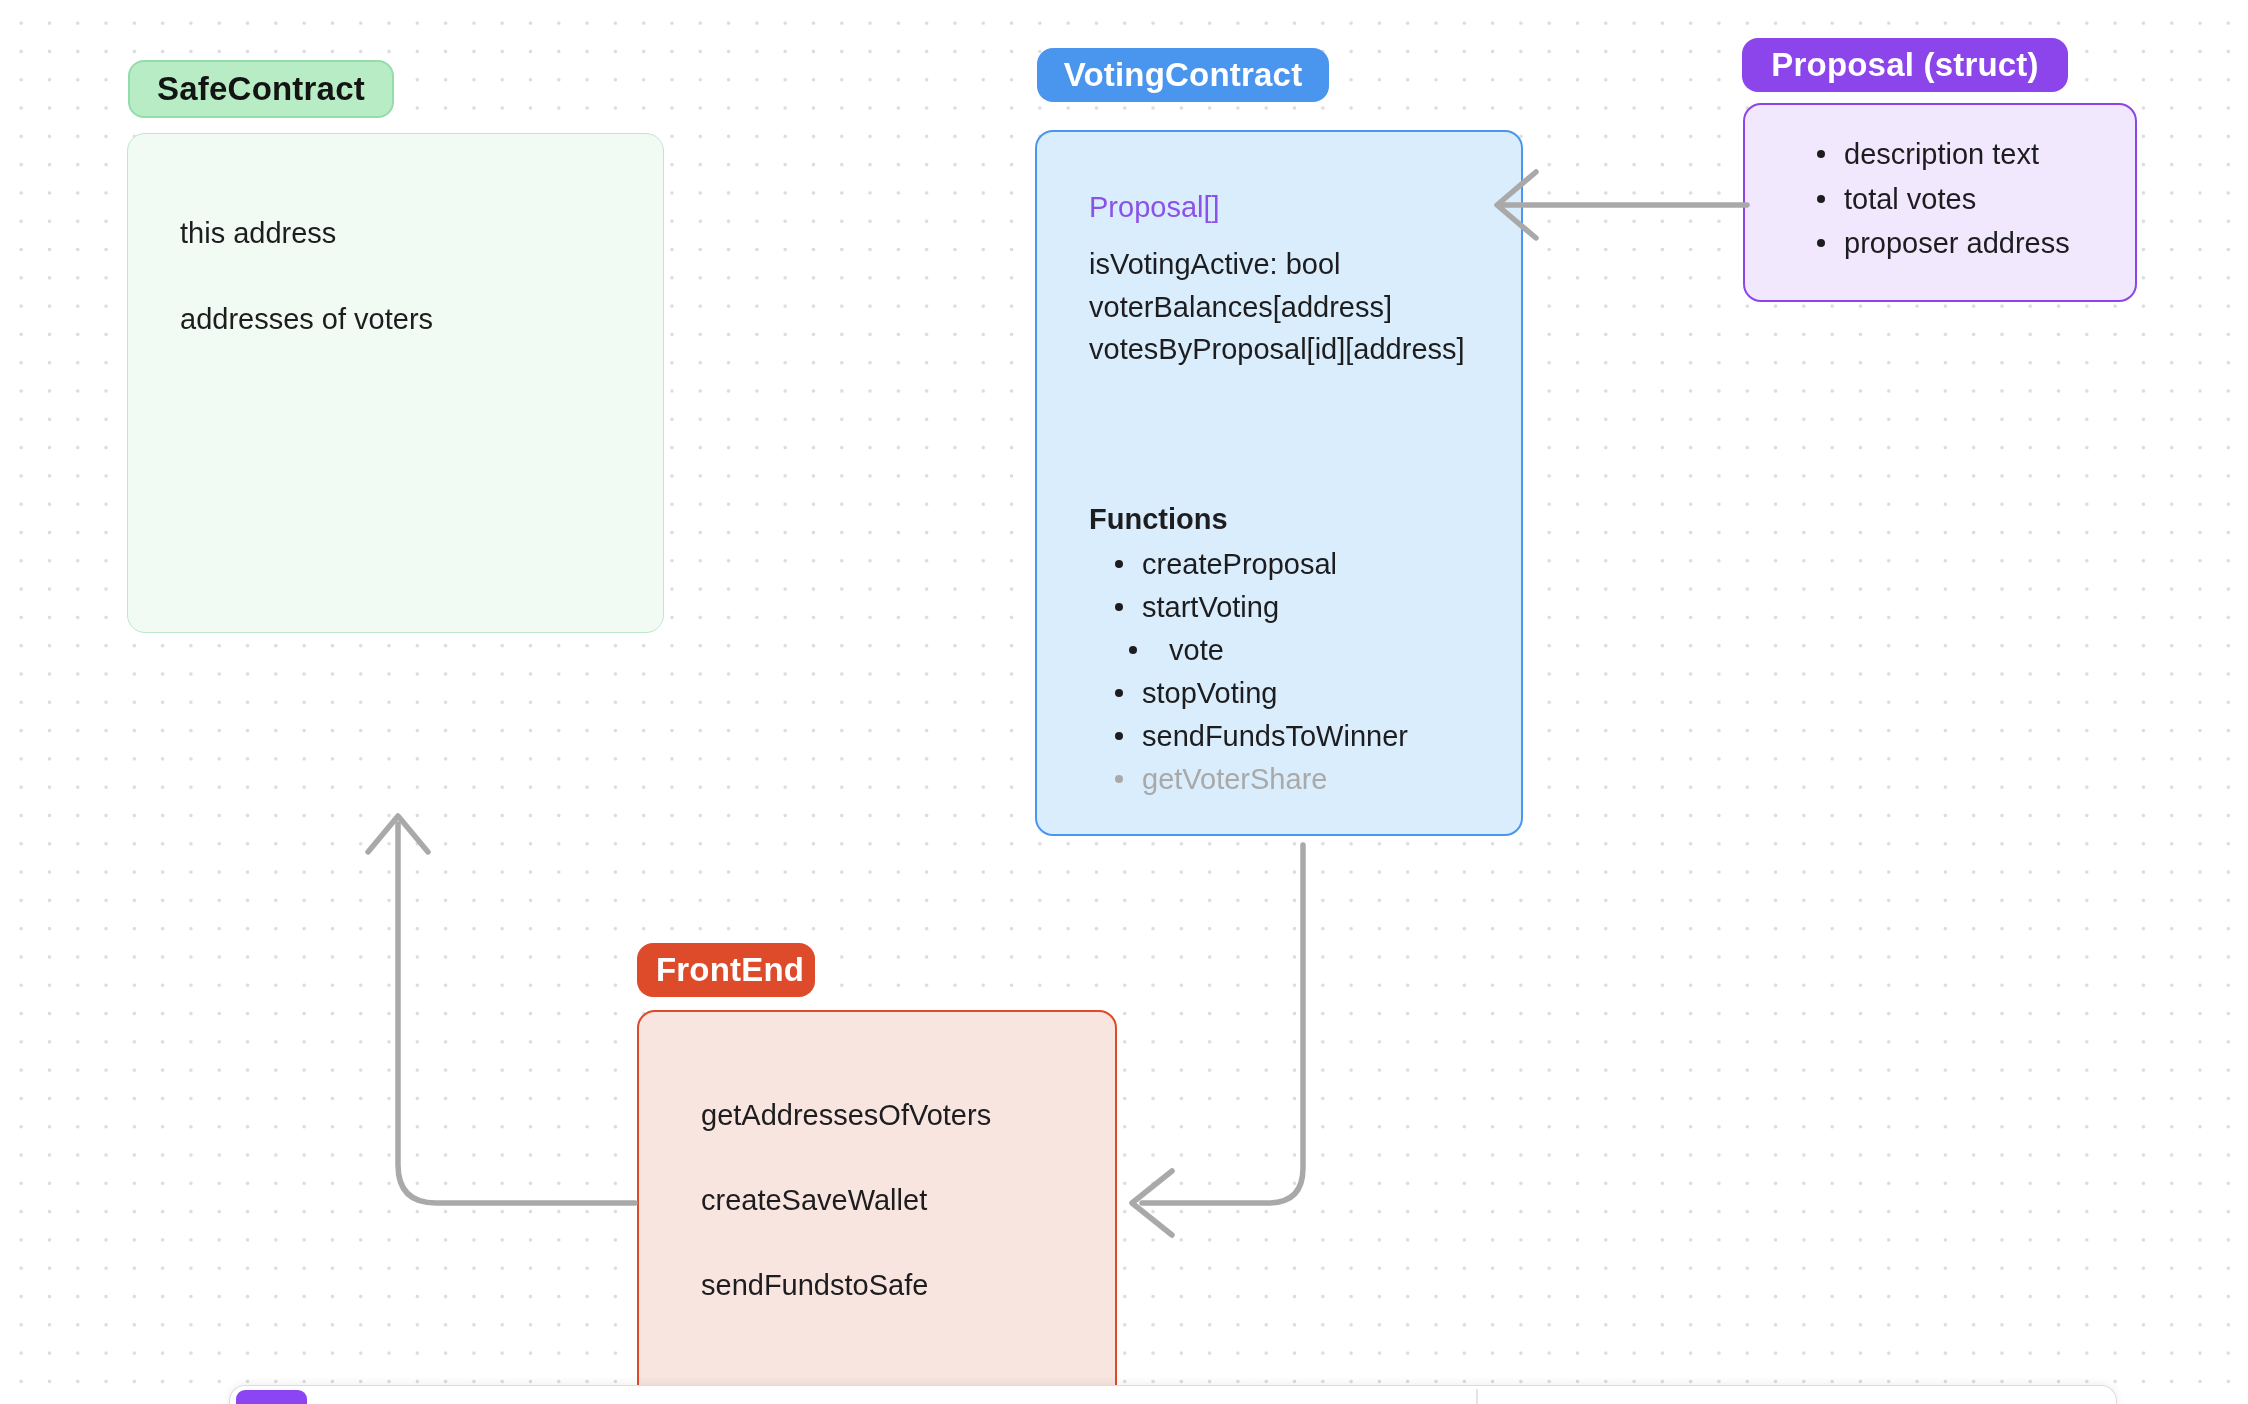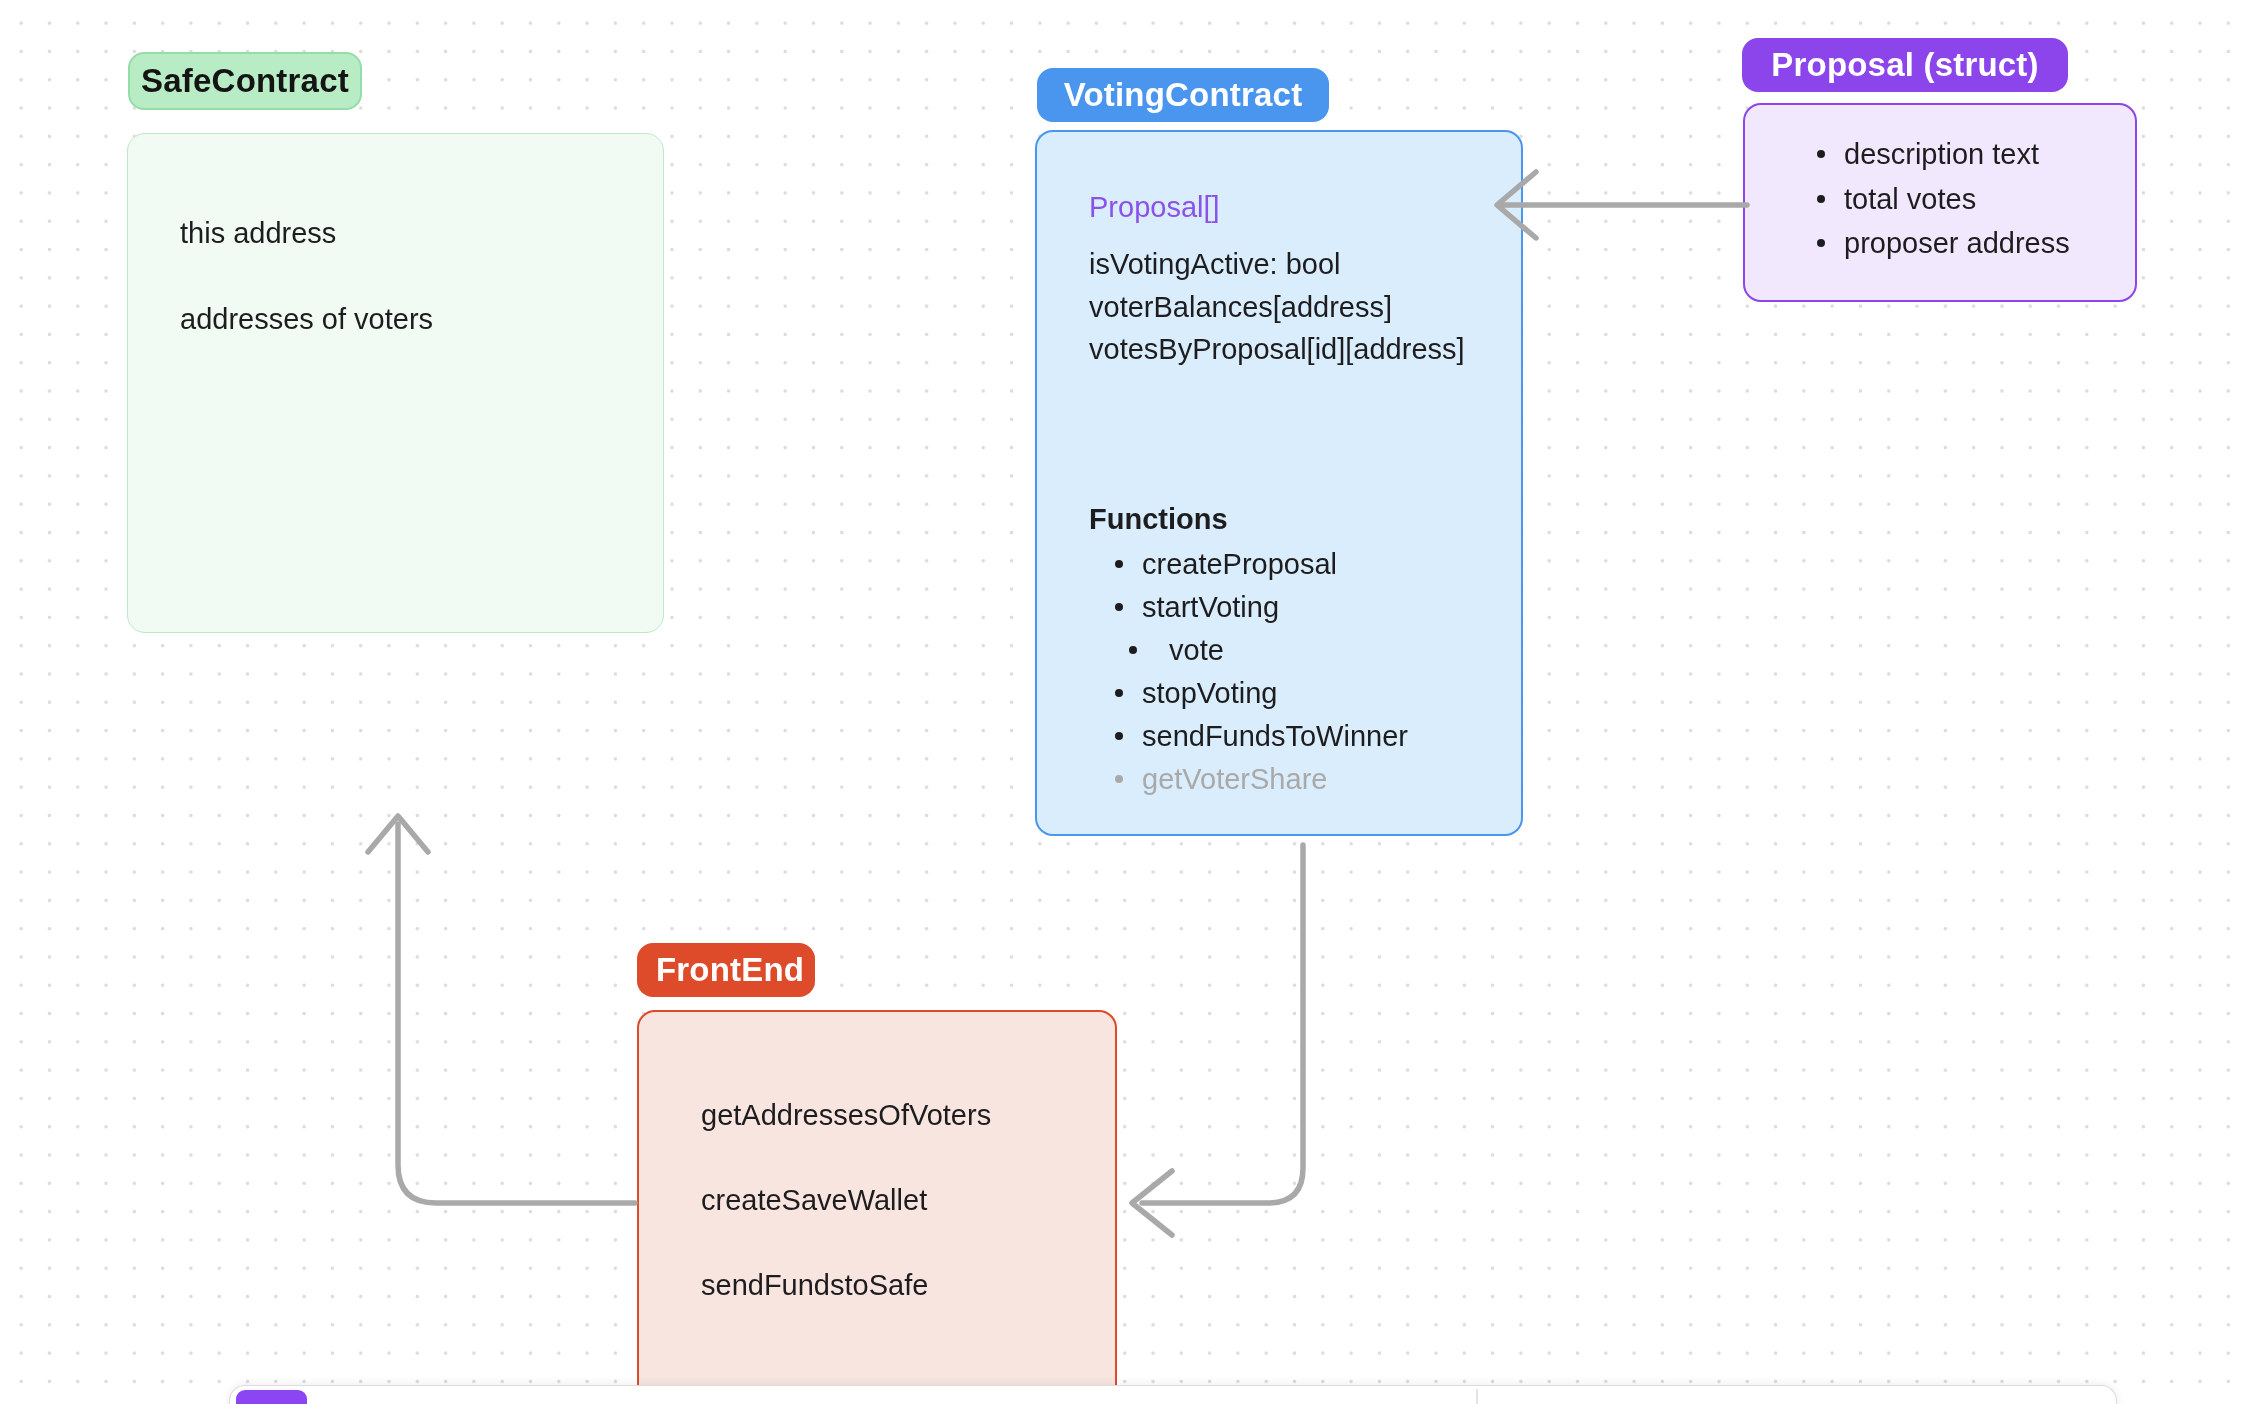--- a/index.html
+++ b/index.html
@@ -19,25 +19,25 @@
   .node-box{position:absolute;border-radius:18px;box-sizing:border-box;}
   .txt{position:absolute;font-size:29px;line-height:40px;white-space:nowrap;}
   .bold{font-weight:700;}
   .bullet-row{position:absolute;display:flex;align-items:center;gap:19px;height:40px;}
   .bullet-dot{width:8px;height:8px;border-radius:50%;background:#1d1d1f;flex:0 0 auto;}
   .muted{color:var(--muted-text,#a9a9a9);}
   .muted .bullet-dot{background:var(--muted-text,#a9a9a9);}
   .accent-text{color:var(--accent-text,#8a52e8);}
 
   
-  #safe-pill{left:128px;top:52px;width:234px;height:58px;background:var(--green-pill);border:2px solid var(--green-pill-border);color:#141414;}
+  #safe-pill{left:128px;top:60px;width:266px;height:58px;background:var(--green-pill);border:2px solid var(--green-pill-border);color:#141414;}
   #safe-box{left:127px;top:133px;width:537px;height:500px;background:var(--green-box-bg);border:1.5px solid var(--green-box-border);}
 
   
-  #voting-pill{left:1037px;top:68px;width:292px;height:54px;background:var(--blue-pill);color:var(--title-text,#fff);}
+  #voting-pill{left:1037px;top:48px;width:292px;height:54px;background:var(--blue-pill);color:var(--title-text,#fff);}
   #voting-box{left:1035px;top:130px;width:488px;height:706px;background:var(--blue-box-bg);border:2px solid var(--blue-box-border);}
 
   
   #struct-pill{left:1742px;top:38px;width:326px;height:54px;background:var(--purple-pill);color:var(--title-text,#fff);}
   #struct-box{left:1743px;top:103px;width:394px;height:199px;background:var(--purple-box-bg);border:2px solid var(--purple-box-border);padding-left:28px;}
 
   
   #frontend-pill{left:637px;top:943px;width:178px;height:54px;background:var(--orange-pill);color:var(--title-text,#fff);padding-left:8px;}
   #frontend-box{left:637px;top:1010px;width:480px;height:410px;background:var(--orange-box-bg);border:2px solid var(--orange-box-border);}
 

